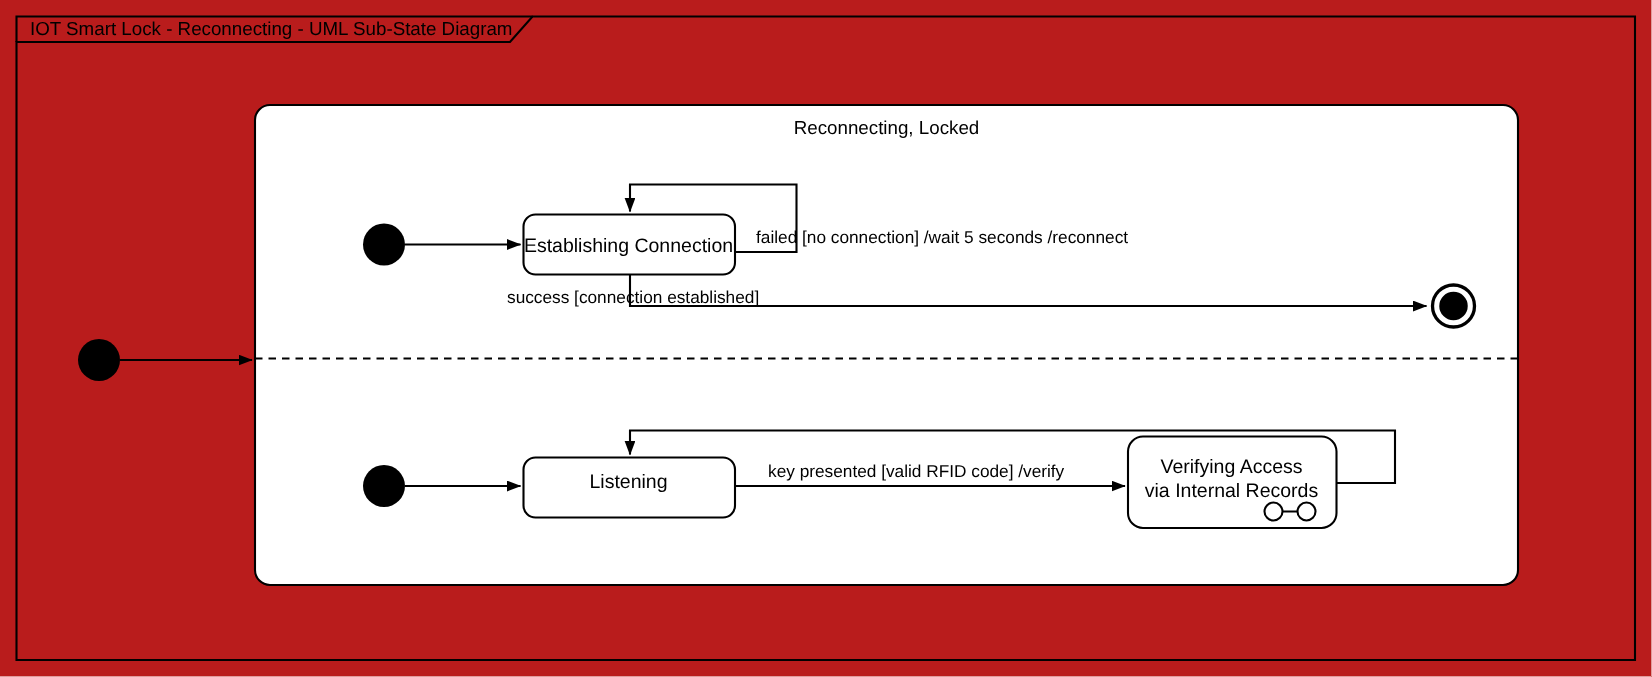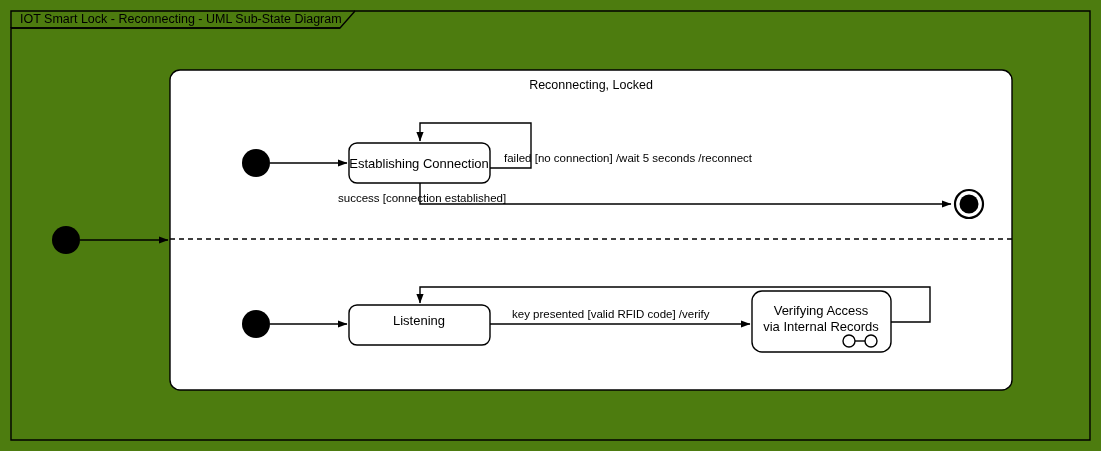--- a/index.html
+++ b/index.html
@@ -8,21 +8,21 @@
     background: #ffffff;
   }
   body {
     font-family: "Liberation Sans", sans-serif;
     color: #000000;
   }
   #canvas {
     position: relative;
     width: 1101px;
     height: 451px;
-    background: #4d7c0f;
+    background: #b91c1c;
     overflow: hidden;
   }
   svg.layer {
     position: absolute;
     left: 0;
     top: 0;
     width: 1101px;
     height: 451px;
   }
   .edge {

